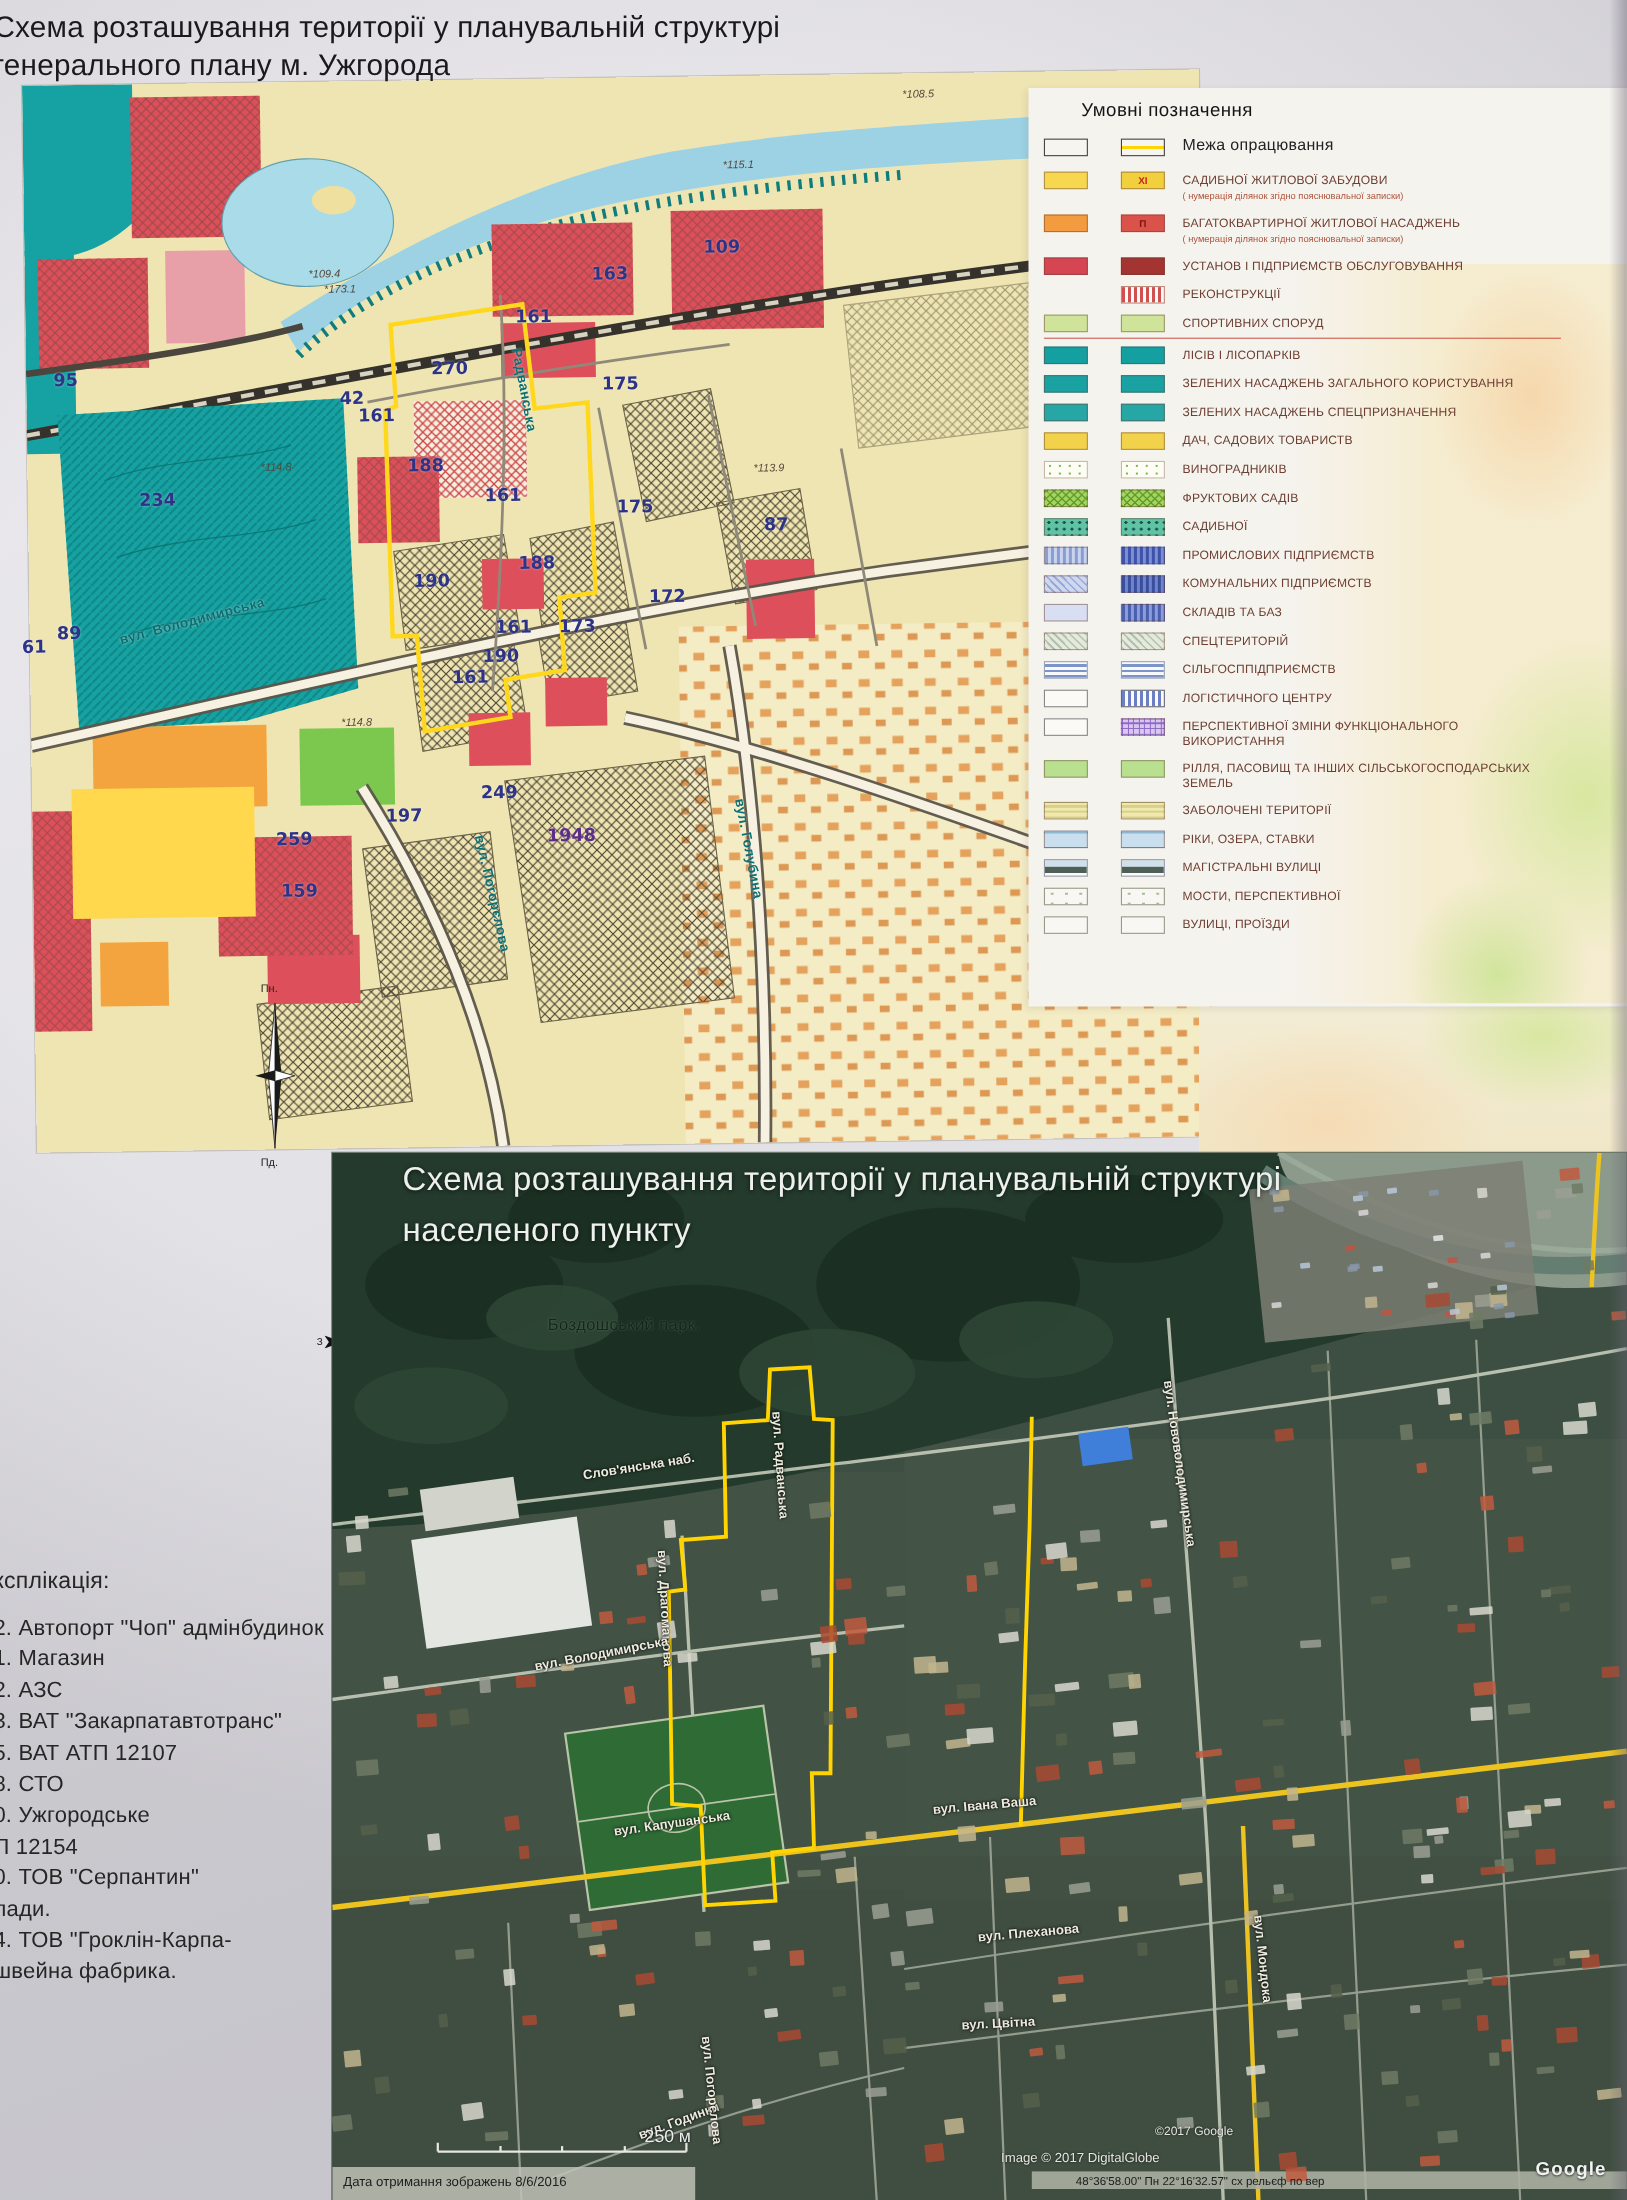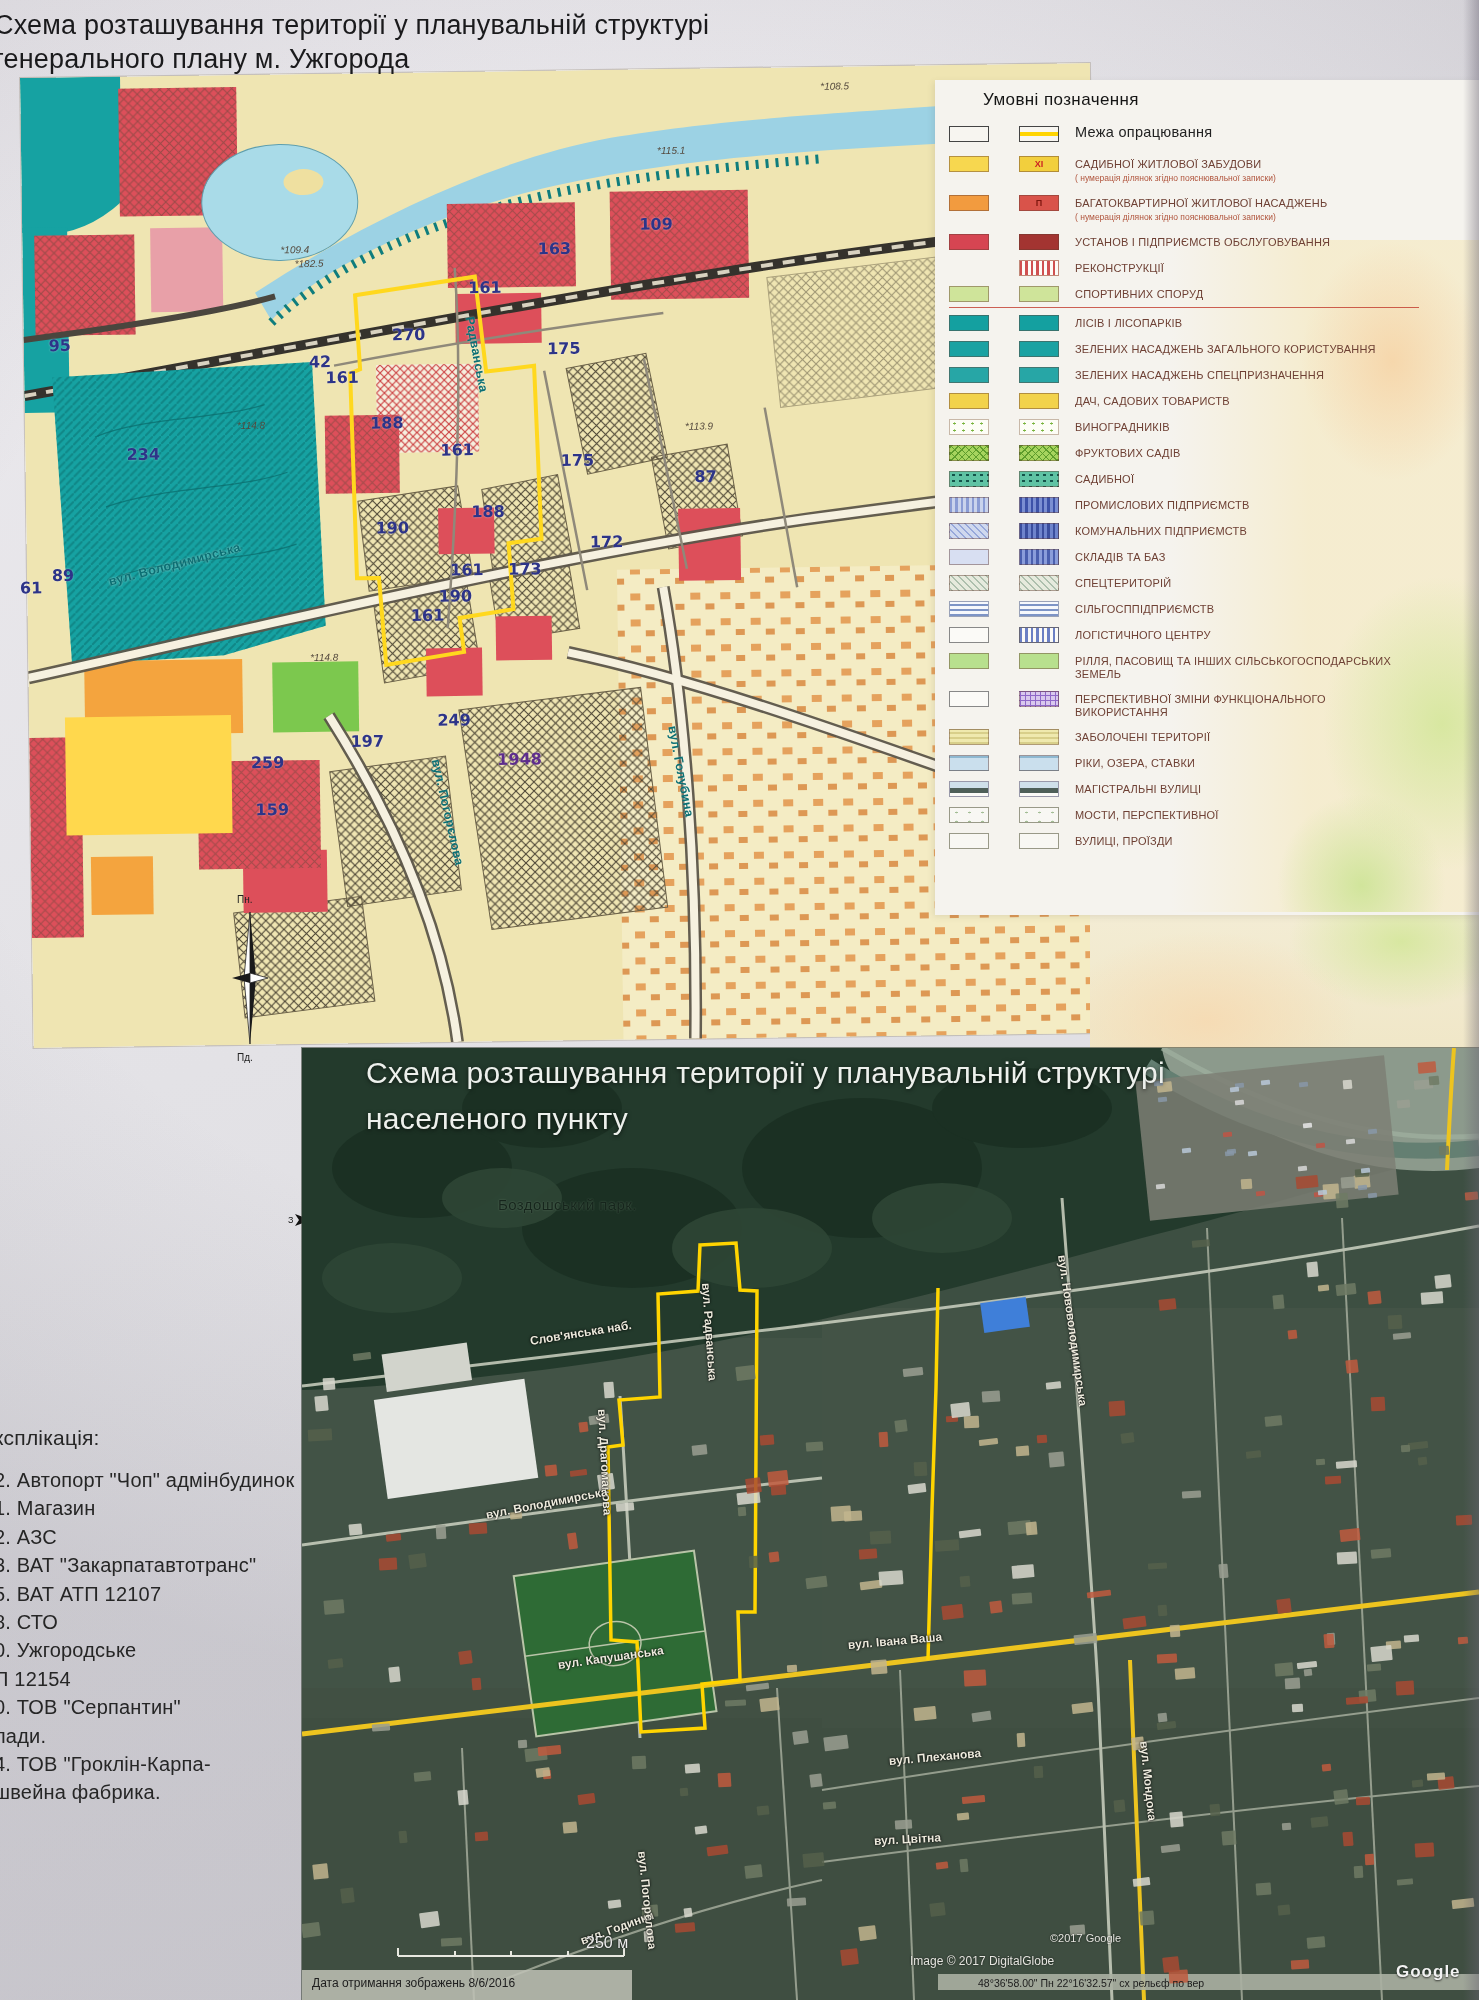--- a/index.html
+++ b/index.html
@@ -226,21 +226,21 @@
         <span class="mz-num" style="left: 440px; top: 498px;">161</span>
         <span class="mz-num" style="left: 428px; top: 524px;">190</span>
         <span class="mz-num" style="left: 400px; top: 543px;">161</span>
         <span class="mz-num" style="left: 425px; top: 648px;">249</span>
         <span class="mz-num" style="left: 338px; top: 668px;">197</span>
         <span class="mz-num purple" style="left: 490px; top: 688px;">1948</span>
         <span class="mz-num" style="left: 238px; top: 688px;">259</span>
         <span class="mz-num" style="left: 242px; top: 735px;">159</span>
         <span class="mz-elev" style="left: 212px; top: 345px;">*114.8</span>
         <span class="mz-elev" style="left: 258px; top: 170px;">*109.4</span>
-        <span class="mz-elev" style="left: 272px; top: 184px;">*182.5</span>
+        <span class="mz-elev" style="left: 272px; top: 184px;">*173.1</span>
         <span class="mz-elev" style="left: 636px; top: 76px;">*115.1</span>
         <span class="mz-elev" style="left: 660px; top: 352px;">*113.9</span>
         <span class="mz-elev" style="left: 282px; top: 578px;">*114.8</span>
         <span class="mz-elev" style="left: 800px; top: 14px;">*108.5</span>
         <span class="mz-street" style="left: 82px; top: 498px; transform: rotate(-14deg);">вул. Володимирська</span>
         <span class="mz-street" style="left: 446px; top: 238px; transform: rotate(80deg);">Радванська</span>
         <span class="mz-street" style="left: 643px; top: 650px; transform: rotate(80deg);">вул. Голубина</span>
         <span class="mz-street" style="left: 406px; top: 680px; transform: rotate(78deg);">вул. Погорєлова</span>
       </div>
   </div>
@@ -339,28 +339,28 @@
           <span class="sw" style="background: repeating-linear-gradient(0deg, rgb(125, 148, 198) 0px, rgb(125, 148, 198) 2px, transparent 2px, transparent 5px) rgb(246, 248, 252); border-color: rgb(154, 162, 184);"></span>
           <span class="sw sw2" style="background: repeating-linear-gradient(0deg, rgb(125, 148, 198) 0px, rgb(125, 148, 198) 2px, transparent 2px, transparent 5px) rgb(246, 248, 252); border-color: rgb(154, 162, 184);"></span>
           <div class="lg-label"><span>СІЛЬГОСППІДПРИЄМСТВ</span></div>
         </div>
         <div class="lg-row">
           <span class="sw" style="background: rgb(251, 250, 247); border-color: rgb(136, 136, 136);"></span>
           <span class="sw sw2" style="background: repeating-linear-gradient(90deg, rgb(107, 127, 196) 0px, rgb(107, 127, 196) 2.5px, transparent 2.5px, transparent 5.5px) rgb(251, 250, 247); border-color: rgb(102, 102, 119);"></span>
           <div class="lg-label"><span>ЛОГІСТИЧНОГО ЦЕНТРУ</span></div>
         </div>
         <div class="lg-row">
+          <span class="sw" style="background: rgb(251, 250, 247); border-color: rgb(136, 136, 136);"></span>
+          <span class="sw sw2" style="background: repeating-linear-gradient(0deg, rgb(143, 104, 200) 0px, rgb(143, 104, 200) 1.2px, transparent 1.2px, transparent 5px), repeating-linear-gradient(90deg, rgb(143, 104, 200) 0px, rgb(143, 104, 200) 1.2px, transparent 1.2px, transparent 5px) rgb(217, 200, 238);"></span>
+          <div class="lg-label"><span>ПЕРСПЕКТИВНОЇ ЗМІНИ ФУНКЦІОНАЛЬНОГО ВИКОРИСТАННЯ</span></div>
+        </div>
+        <div class="lg-row">
           <span class="sw" style="background: rgb(184, 224, 142);"></span>
           <span class="sw sw2" style="background: rgb(184, 224, 142);"></span>
           <div class="lg-label"><span>РІЛЛЯ, ПАСОВИЩ ТА ІНШИХ СІЛЬСЬКОГОСПОДАРСЬКИХ ЗЕМЕЛЬ</span></div>
-        </div>
-        <div class="lg-row">
-          <span class="sw" style="background: rgb(251, 250, 247); border-color: rgb(136, 136, 136);"></span>
-          <span class="sw sw2" style="background: repeating-linear-gradient(0deg, rgb(143, 104, 200) 0px, rgb(143, 104, 200) 1.2px, transparent 1.2px, transparent 5px), repeating-linear-gradient(90deg, rgb(143, 104, 200) 0px, rgb(143, 104, 200) 1.2px, transparent 1.2px, transparent 5px) rgb(217, 200, 238);"></span>
-          <div class="lg-label"><span>ПЕРСПЕКТИВНОЇ ЗМІНИ ФУНКЦІОНАЛЬНОГО ВИКОРИСТАННЯ</span></div>
         </div>
         <div class="lg-row">
           <span class="sw" style="background: repeating-linear-gradient(0deg, rgb(216, 207, 138) 0px, rgb(216, 207, 138) 2px, transparent 2px, transparent 5px) rgb(239, 233, 174);"></span>
           <span class="sw sw2" style="background: repeating-linear-gradient(0deg, rgb(216, 207, 138) 0px, rgb(216, 207, 138) 2px, transparent 2px, transparent 5px) rgb(239, 233, 174);"></span>
           <div class="lg-label"><span>ЗАБОЛОЧЕНІ ТЕРИТОРІЇ</span></div>
         </div>
         <div class="lg-row">
           <span class="sw" style="background: linear-gradient(rgb(143, 184, 208) 0px, rgb(143, 184, 208) 2px, transparent 2px) rgb(202, 223, 237);"></span>
           <span class="sw sw2" style="background: linear-gradient(rgb(143, 184, 208) 0px, rgb(143, 184, 208) 2px, transparent 2px) rgb(202, 223, 237);"></span>
           <div class="lg-label"><span>РІКИ, ОЗЕРА, СТАВКИ</span></div>

